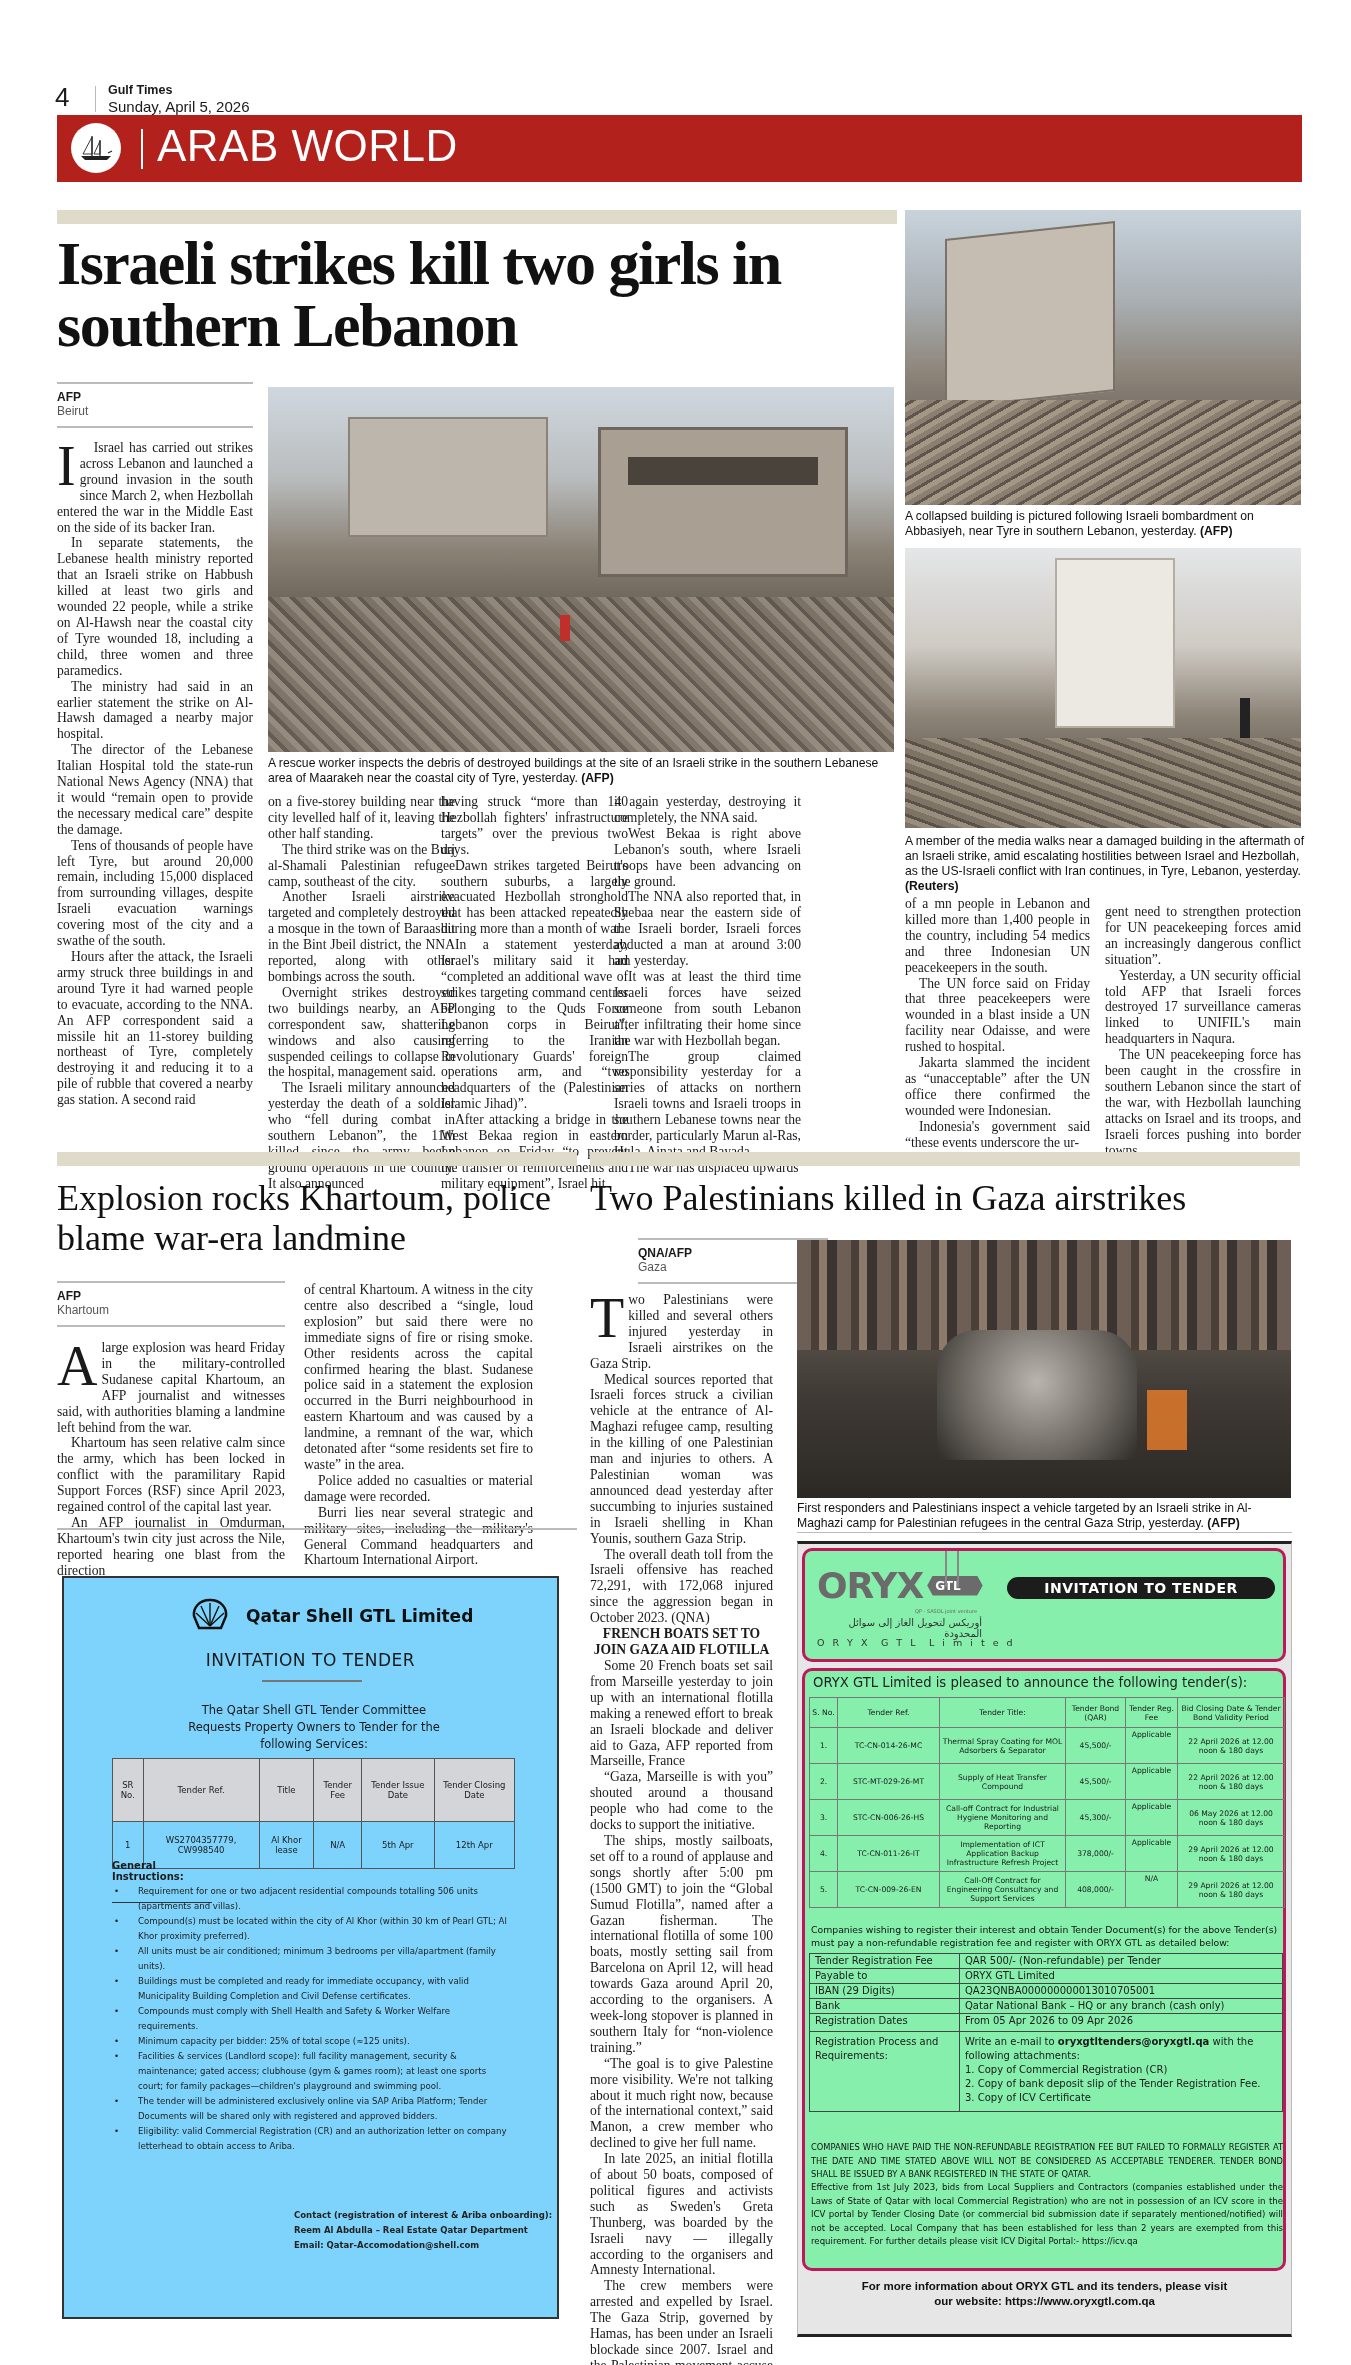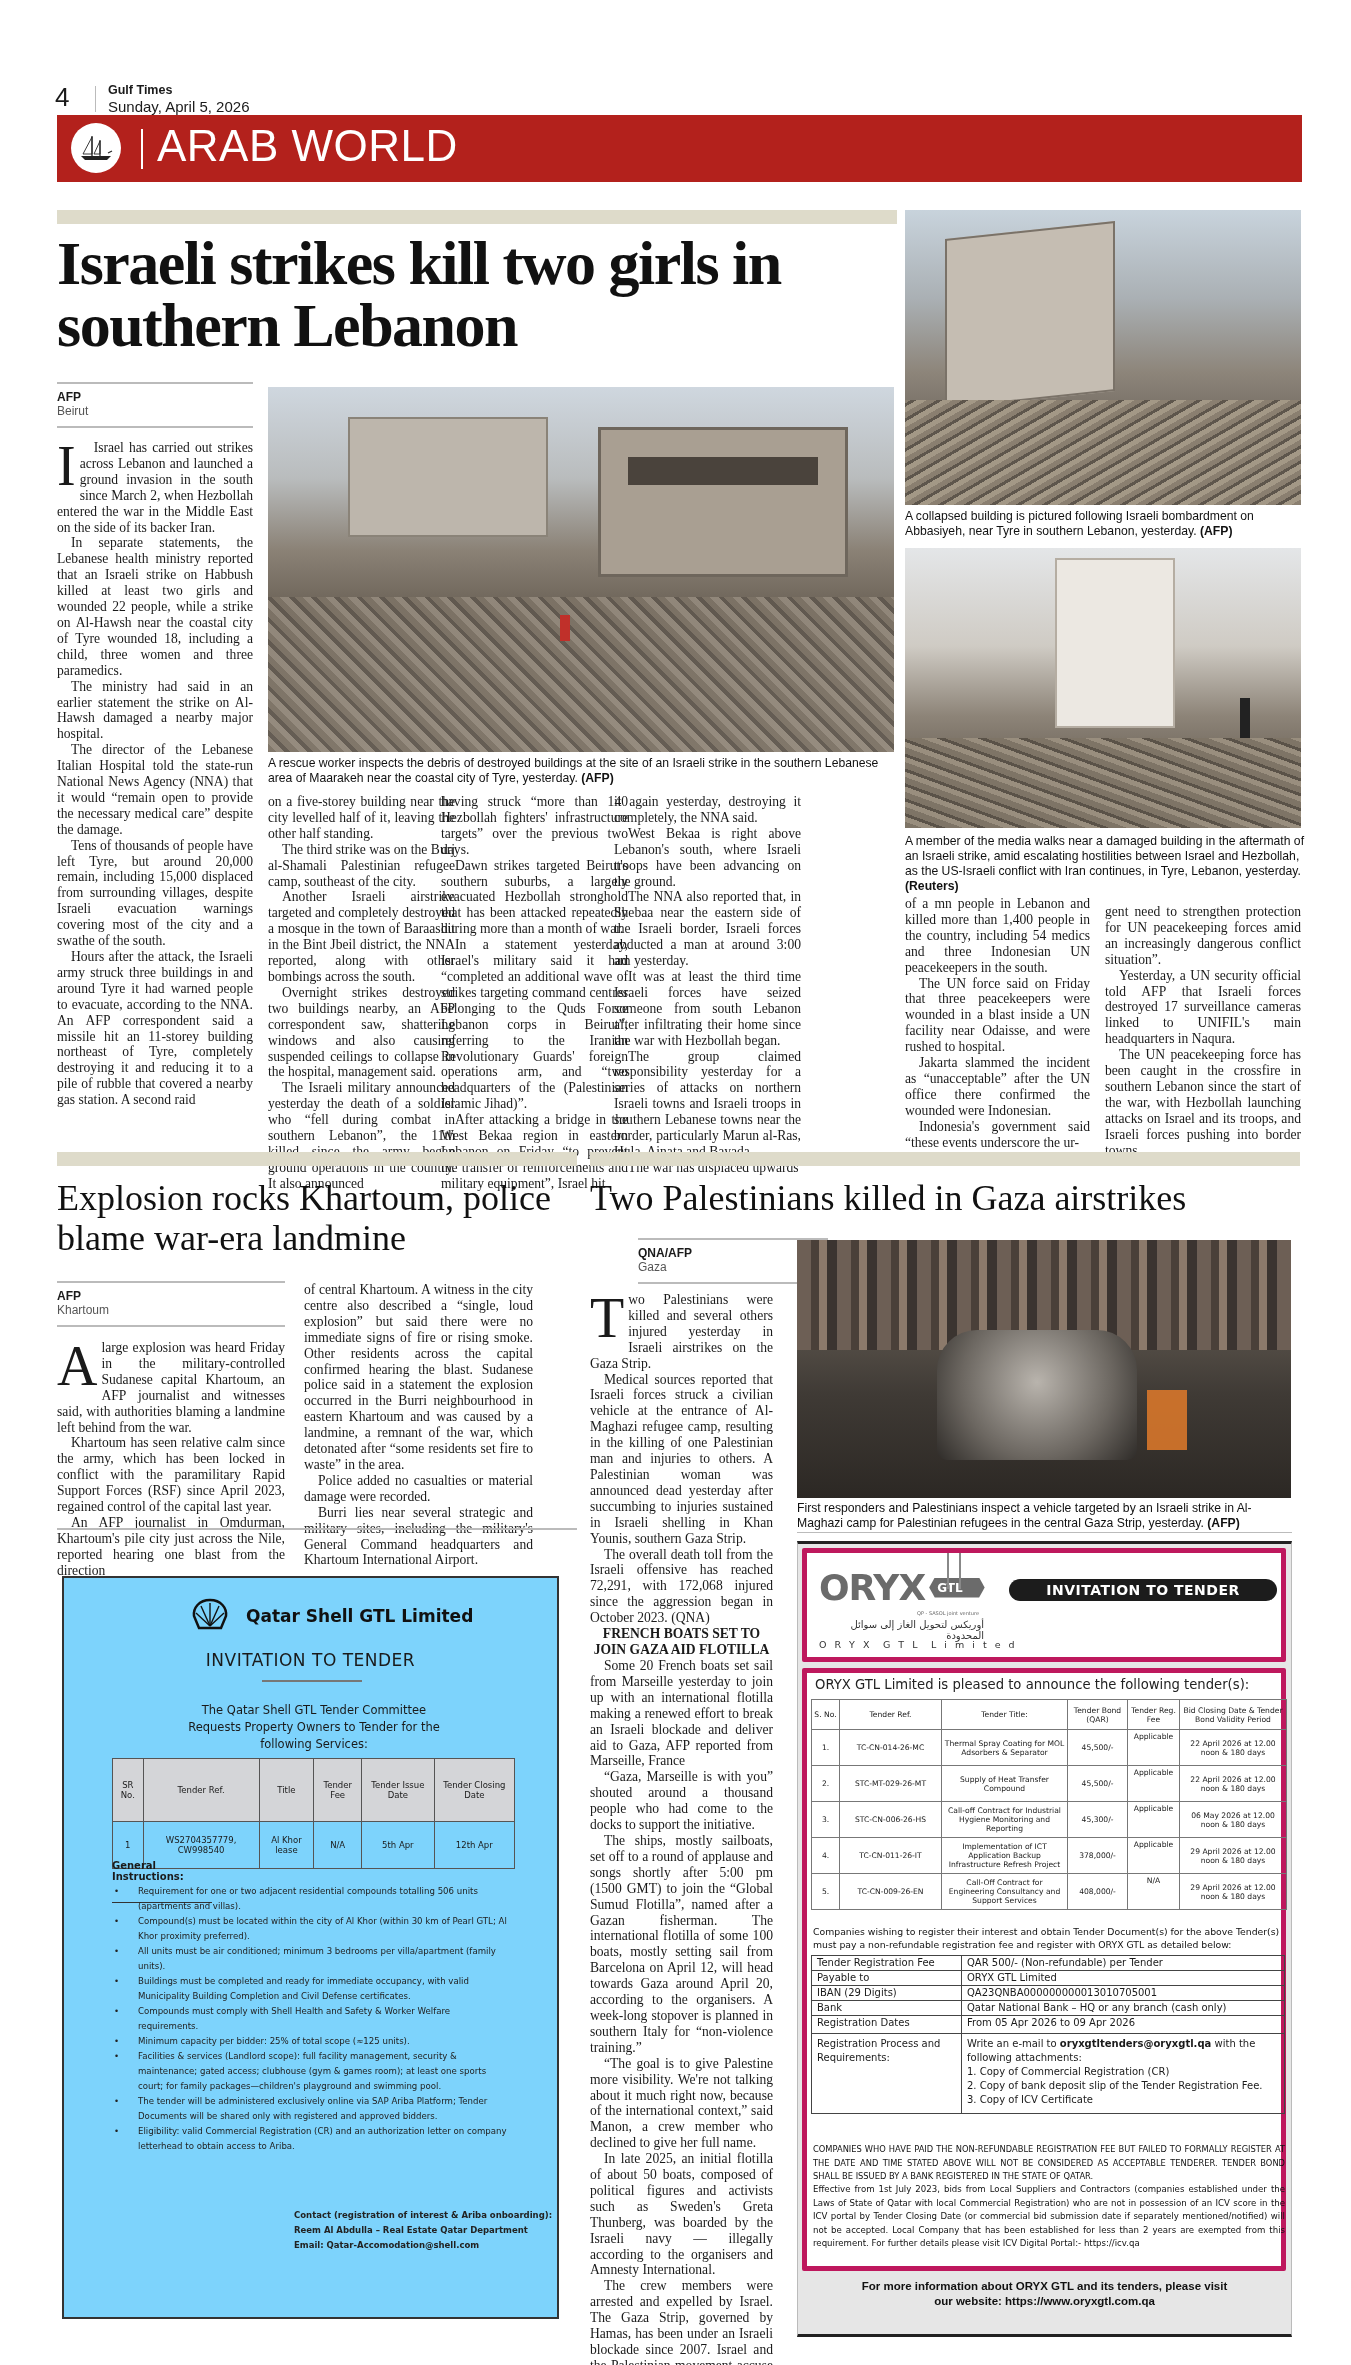--- a/index.html
+++ b/index.html
@@ -33,21 +33,21 @@
 #shell{left:62px;top:1576px;width:497px;height:743px;border:2px solid #333;background:#7dd3fc;font-family:"DejaVu Sans",sans-serif}
 #shell .title{position:absolute;left:0;width:100%;text-align:center}
 #shtable{position:absolute;left:48px;top:180px;width:403px;border-collapse:collapse;font-size:8.5px;text-align:center}
 #shtable th{background:#d4d5d8;border:1.5px solid #555;padding:21px 2px;height:46px;font-weight:normal}
 #shtable td{border:1.5px solid #555;padding:4px 2px;height:47px}
 #shlist{position:absolute;left:48px;top:306px;width:400px;font-size:8.6px;line-height:15px;color:#222}
 #shlist li{list-style:none;position:relative;padding-left:26px}
 #shlist li::before{content:"•";position:absolute;left:2px}
 
 #oryx{left:797px;top:1541px;width:495px;height:796px;background:#e6e6e6;border:1px solid #bbb;border-top:3px solid #222;border-bottom:3px solid #222;font-family:"DejaVu Sans",sans-serif}
-.obox{position:absolute;background:#ffffff;border:5px solid #be185d;border-radius:2px}
+.obox{position:absolute;background:#86efac;border:3px solid #be185d;border-radius:10px}
 #otable{width:100%;border-collapse:collapse;font-size:7.6px;text-align:center;font-family:"DejaVu Sans",sans-serif}
 #otable th,#otable td{border:1px solid #777;padding:2px 2px;vertical-align:middle}
 #otable th{font-weight:normal;height:30px}
 #otable td{height:36px}
 #oreg{width:100%;border-collapse:collapse;font-size:10px;line-height:14px}
 #oreg td{border:1px solid #444;padding:0 5px;vertical-align:top}
 </style>
 </head>
 <body>
 
@@ -152,21 +152,21 @@
 <div class="abs tanbar" style="left:57px;top:1152px;width:520px;"></div>
 <div class="abs hl2" style="left:57px;top:1178px;width:520px;">Explosion rocks Khartoum, police blame war-era landmine</div>
 <div class="abs byline" style="left:57px;top:1281px;width:228px;">
   <b>AFP</b>
   <span>Khartoum</span>
 </div>
 <div class="abs col" style="left:57px;top:1340px;width:228px;">
   <span class="dropcap">A</span>
   <p class="first">large explosion was heard Friday in the military-controlled Sudanese capital Khartoum, an AFP journalist and witnesses said, with authorities blaming a landmine left behind from the war.</p>
   <p>Khartoum has seen relative calm since the army, which has been locked in conflict with the paramilitary Rapid Support Forces (RSF) since April 2023, regained control of the capital last year.</p>
-  <p>An AFP journalist in Omdurman, Khartoum's pile city just across the Nile, reported hearing one blast from the direction</p>
+  <p>An AFP journalist in Omdurman, Khartoum's twin city just across the Nile, reported hearing one blast from the direction</p>
 </div>
 <div class="abs col" style="left:304px;top:1282px;width:229px;">
   <p class="first">of central Khartoum. A witness in the city centre also described a “single, loud explosion” but said there were no immediate signs of fire or rising smoke. Other residents across the capital confirmed hearing the blast. Sudanese police said in a statement the explosion occurred in the Burri neighbourhood in eastern Khartoum and was caused by a landmine, a remnant of the war, which detonated after “some residents set fire to waste” in the area.</p>
   <p>Police added no casualties or material damage were recorded.</p>
   <p>Burri lies near several strategic and military sites, including the military's General Command headquarters and Khartoum International Airport.</p>
 </div>
 <div class="abs" style="left:57px;top:1528px;width:520px;height:2px;background:#bbb"></div>
 
 <div class="abs" id="shell">
   <div style="position:absolute;left:127px;top:20px;width:38px;height:34px">

